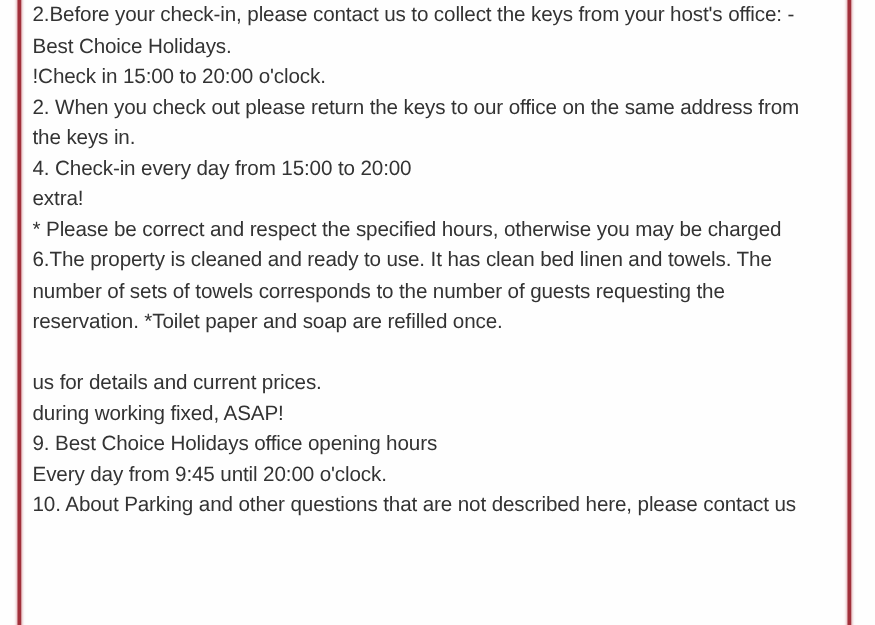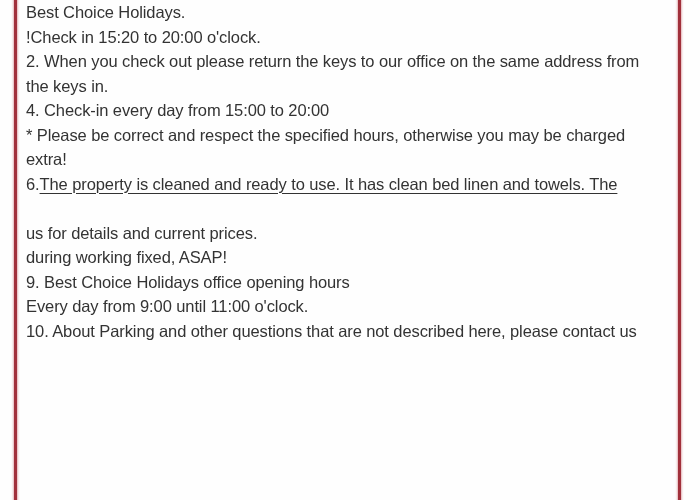--- a/index.html
+++ b/index.html
@@ -34,41 +34,47 @@
     line-height: 24.5px;
     letter-spacing: -0.1px;
     font-weight: 400;
   }
   .line {
     height: 24.5px;
     white-space: nowrap;
     overflow: hidden;
   }
   .u {
-    text-decoration: underline;
     text-underline-offset: 3px;
     text-decoration-thickness: 1px;
   }
 </style>
 </head>
 <body>
 
 <div class="border-line left"></div>
 <div class="border-line right"></div>
 
 <div class="doc-content">
+  <div class="line">2.Before your check-in, please contact us to collect the keys from your host's office: -</div>
   <div class="line">Best Choice Holidays.</div>
-  <div class="line">!Check in 15:20 to 20:00 o'clock.</div>
+  <div class="line">!Check in 15:00 to 20:00 o'clock.</div>
   <div class="line">2. When you check out please return the keys to our office on the same address from</div>
   <div class="line">the keys in.</div>
   <div class="line">4. Check-in every day from 15:00 to 20:00</div>
+  <div class="line">extra!</div>
   <div class="line">* Please be correct and respect the specified hours, otherwise you may be charged</div>
-  <div class="line">extra!</div>
   <div class="line">
     <span>6.</span><span class="u">The property is cleaned and ready to use. It has clean bed linen and towels. The</span>
+  </div>
+  <div class="line">
+    <span class="u">number of sets of towels corresponds to the number of guests requesting the</span>
+  </div>
+  <div class="line">
+    <span class="u">reservation. *Toilet paper and soap are refilled once.</span>
   </div>
   <div class="line"></div>
   <div class="line">us for details and current prices.</div>
   <div class="line">during working fixed, ASAP!</div>
   <div class="line">9. Best Choice Holidays office opening hours</div>
-  <div class="line">Every day from 9:00 until 11:00 o'clock.</div>
+  <div class="line">Every day from 9:45 until 20:00 o'clock.</div>
   <div class="line">10. About Parking and other questions that are not described here, please contact us</div>
 </div>
 
 </body></html>

